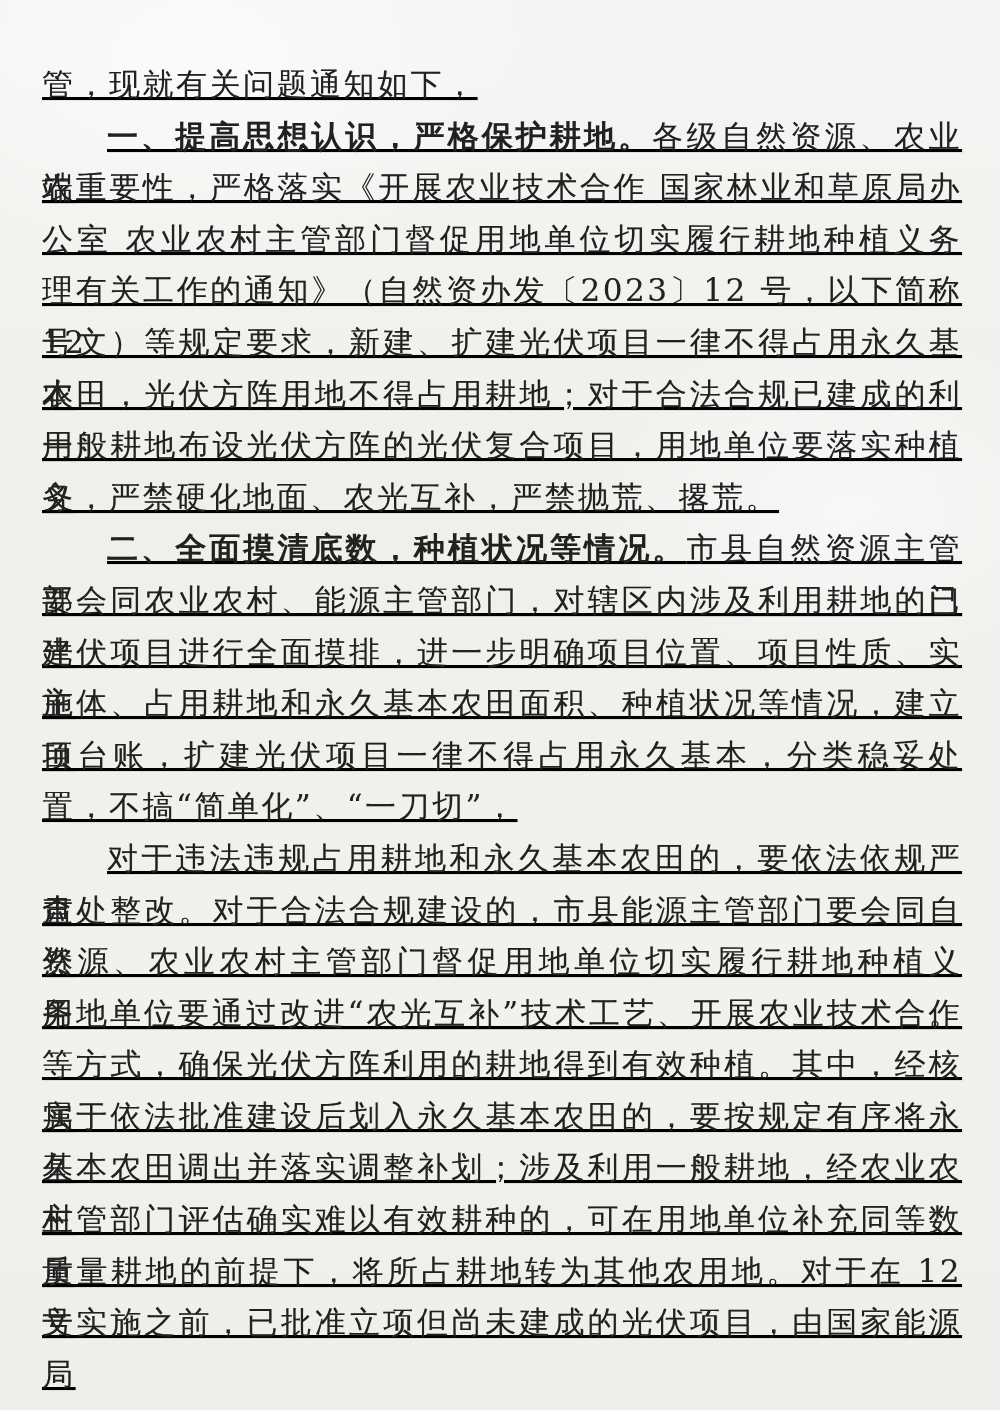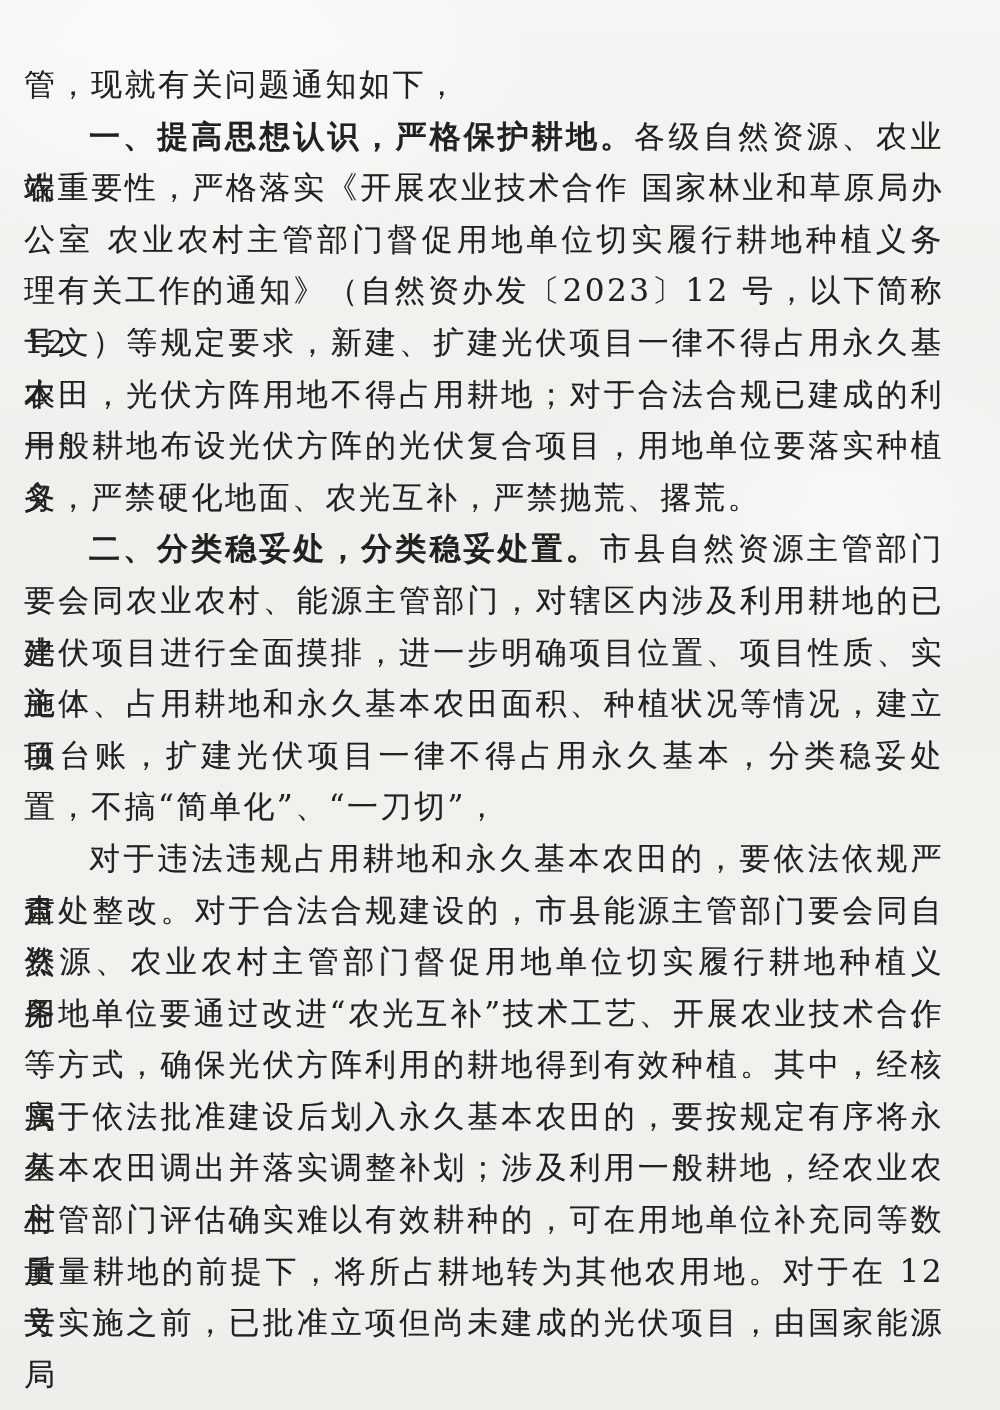--- a/index.html
+++ b/index.html
@@ -17,23 +17,24 @@
     width: 1000px;
     height: 1410px;
     background:
       radial-gradient(ellipse 420px 260px at 85% 36%, rgba(255,255,255,0.55), rgba(255,255,255,0) 70%),
       radial-gradient(ellipse 500px 300px at 20% 4%, rgba(255,255,255,0.6), rgba(255,255,255,0) 70%),
       linear-gradient(180deg, #f6f5f3 0%, #f0efec 35%, #f2f1ee 70%, #efeeeb 100%);
     overflow: hidden;
   }
   .textblock {
     position: absolute;
-    left: 24px;
+    left: 42px;
     top: 59px;
     width: 920px;
+    text-decoration: underline;
   }
   .line {
     height: 51.6px;
     line-height: 51.6px;
     font-size: 31px;
     letter-spacing: 2.5px;
     white-space: nowrap;
     color: #222120;
     text-shadow: 0.3px 0.3px 0.4px rgba(60,60,60,0.35);
   }
@@ -58,21 +59,21 @@
   <div class="textblock" id="doc">
       <div class="line"><span class="seg" style="color: rgb(34, 33, 32);">管，现就有关问题通知如下，</span></div>
       <div class="line indent stretch"><span class="seg bold" style="color: rgb(34, 33, 32);">一、提高思想认识，严格保护耕地。</span><span class="seg" style="color: rgb(34, 33, 32);">各级自然资源、农业农</span></div>
       <div class="line stretch"><span class="seg" style="color: rgb(34, 33, 32);">端重要性，严格落实《开展农业技术合作 国家林业和草原局办</span></div>
       <div class="line stretch"><span class="seg" style="color: rgb(34, 33, 32);">公室 农业农村主管部门督促用地单位切实履行耕地种植义务</span></div>
       <div class="line stretch"><span class="seg" style="color: rgb(34, 33, 32);">理有关工作的通知》（自然资办发〔2023〕12 号，以下简称 12</span></div>
       <div class="line stretch"><span class="seg" style="color: rgb(34, 33, 32);">号文）等规定要求，新建、扩建光伏项目一律不得占用永久基本</span></div>
       <div class="line stretch"><span class="seg" style="color: rgb(34, 33, 32);">农田，光伏方阵用地不得占用耕地；对于合法合规已建成的利用</span></div>
       <div class="line stretch"><span class="seg" style="color: rgb(34, 33, 32);">一般耕地布设光伏方阵的光伏复合项目，用地单位要落实种植义</span></div>
       <div class="line"><span class="seg" style="color: rgb(34, 33, 32);">务，严禁硬化地面、农光互补，严禁抛荒、撂荒。</span></div>
-      <div class="line indent stretch"><span class="seg bold" style="color: rgb(34, 33, 32);">二、分类稳妥处，分类稳妥处置。</span><span class="seg" style="color: rgb(34, 33, 32);">市县自然资源主管部门</span></div>
+      <div class="line indent stretch"><span class="seg bold" style="color: rgb(34, 33, 32);">二、全面摸清底数，种植状况等情况。</span><span class="seg" style="color: rgb(34, 33, 32);">市县自然资源主管部门</span></div>
       <div class="line stretch"><span class="seg" style="color: rgb(34, 33, 32);">要会同农业农村、能源主管部门，对辖区内涉及利用耕地的已建</span></div>
       <div class="line stretch"><span class="seg" style="color: rgb(34, 33, 32);">光伏项目进行全面摸排，进一步明确项目位置、项目性质、实施</span></div>
       <div class="line stretch"><span class="seg" style="color: rgb(34, 33, 32);">主体、占用耕地和永久基本农田面积、种植状况等情况，建立项</span></div>
       <div class="line stretch"><span class="seg" style="color: rgb(34, 33, 32);">目台账，扩建光伏项目一律不得占用永久基本，分类稳妥处</span></div>
       <div class="line"><span class="seg" style="color: rgb(34, 33, 32);">置，不搞“简单化”、“一刀切”，</span></div>
       <div class="line indent stretch"><span class="seg" style="color: rgb(34, 33, 32);">对于违法违规占用耕地和永久基本农田的，要依法依规严肃</span></div>
       <div class="line stretch"><span class="seg" style="color: rgb(34, 33, 32);">查处整改。对于合法合规建设的，市县能源主管部门要会同自然</span></div>
       <div class="line stretch"><span class="seg" style="color: rgb(34, 33, 32);">资源、农业农村主管部门督促用地单位切实履行耕地种植义务。</span></div>
       <div class="line stretch"><span class="seg" style="color: rgb(34, 33, 32);">用地单位要通过改进“农光互补”技术工艺、开展农业技术合作</span></div>
       <div class="line stretch"><span class="seg" style="color: rgb(34, 33, 32);">等方式，确保光伏方阵利用的耕地得到有效种植。其中，经核实</span></div>

